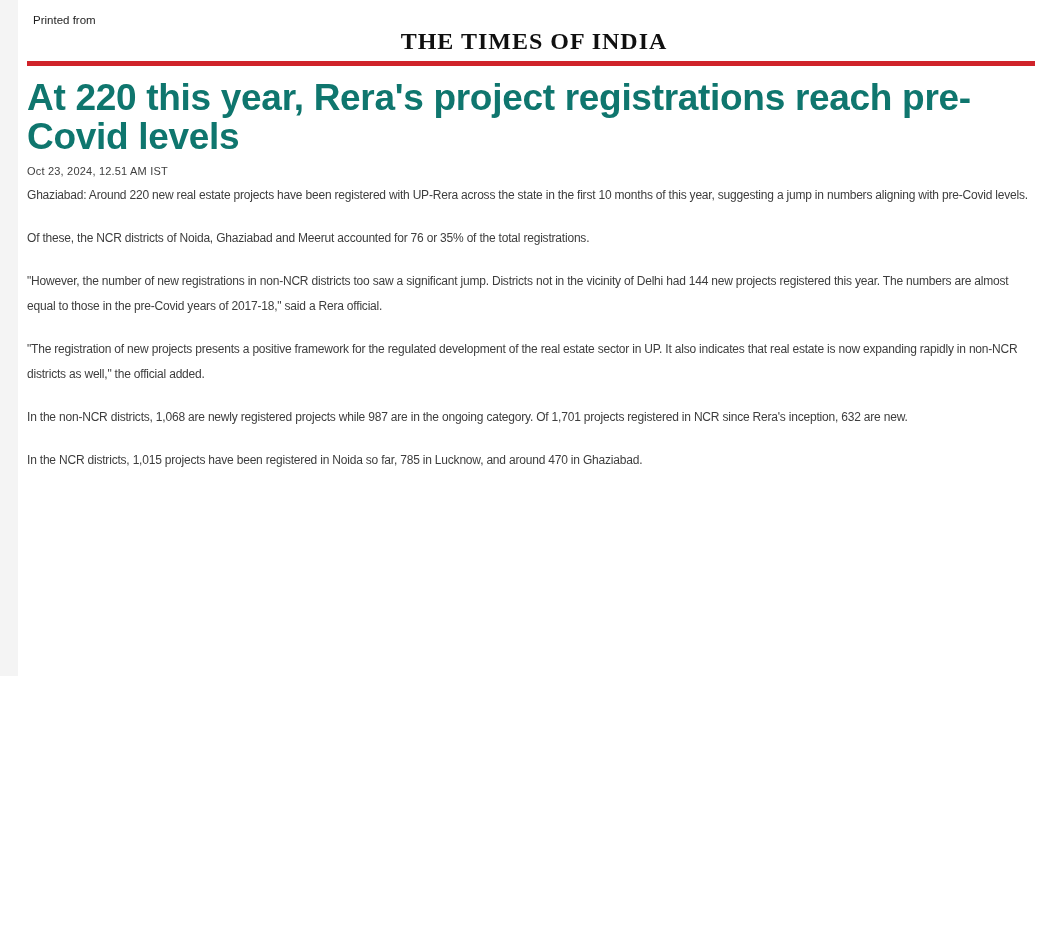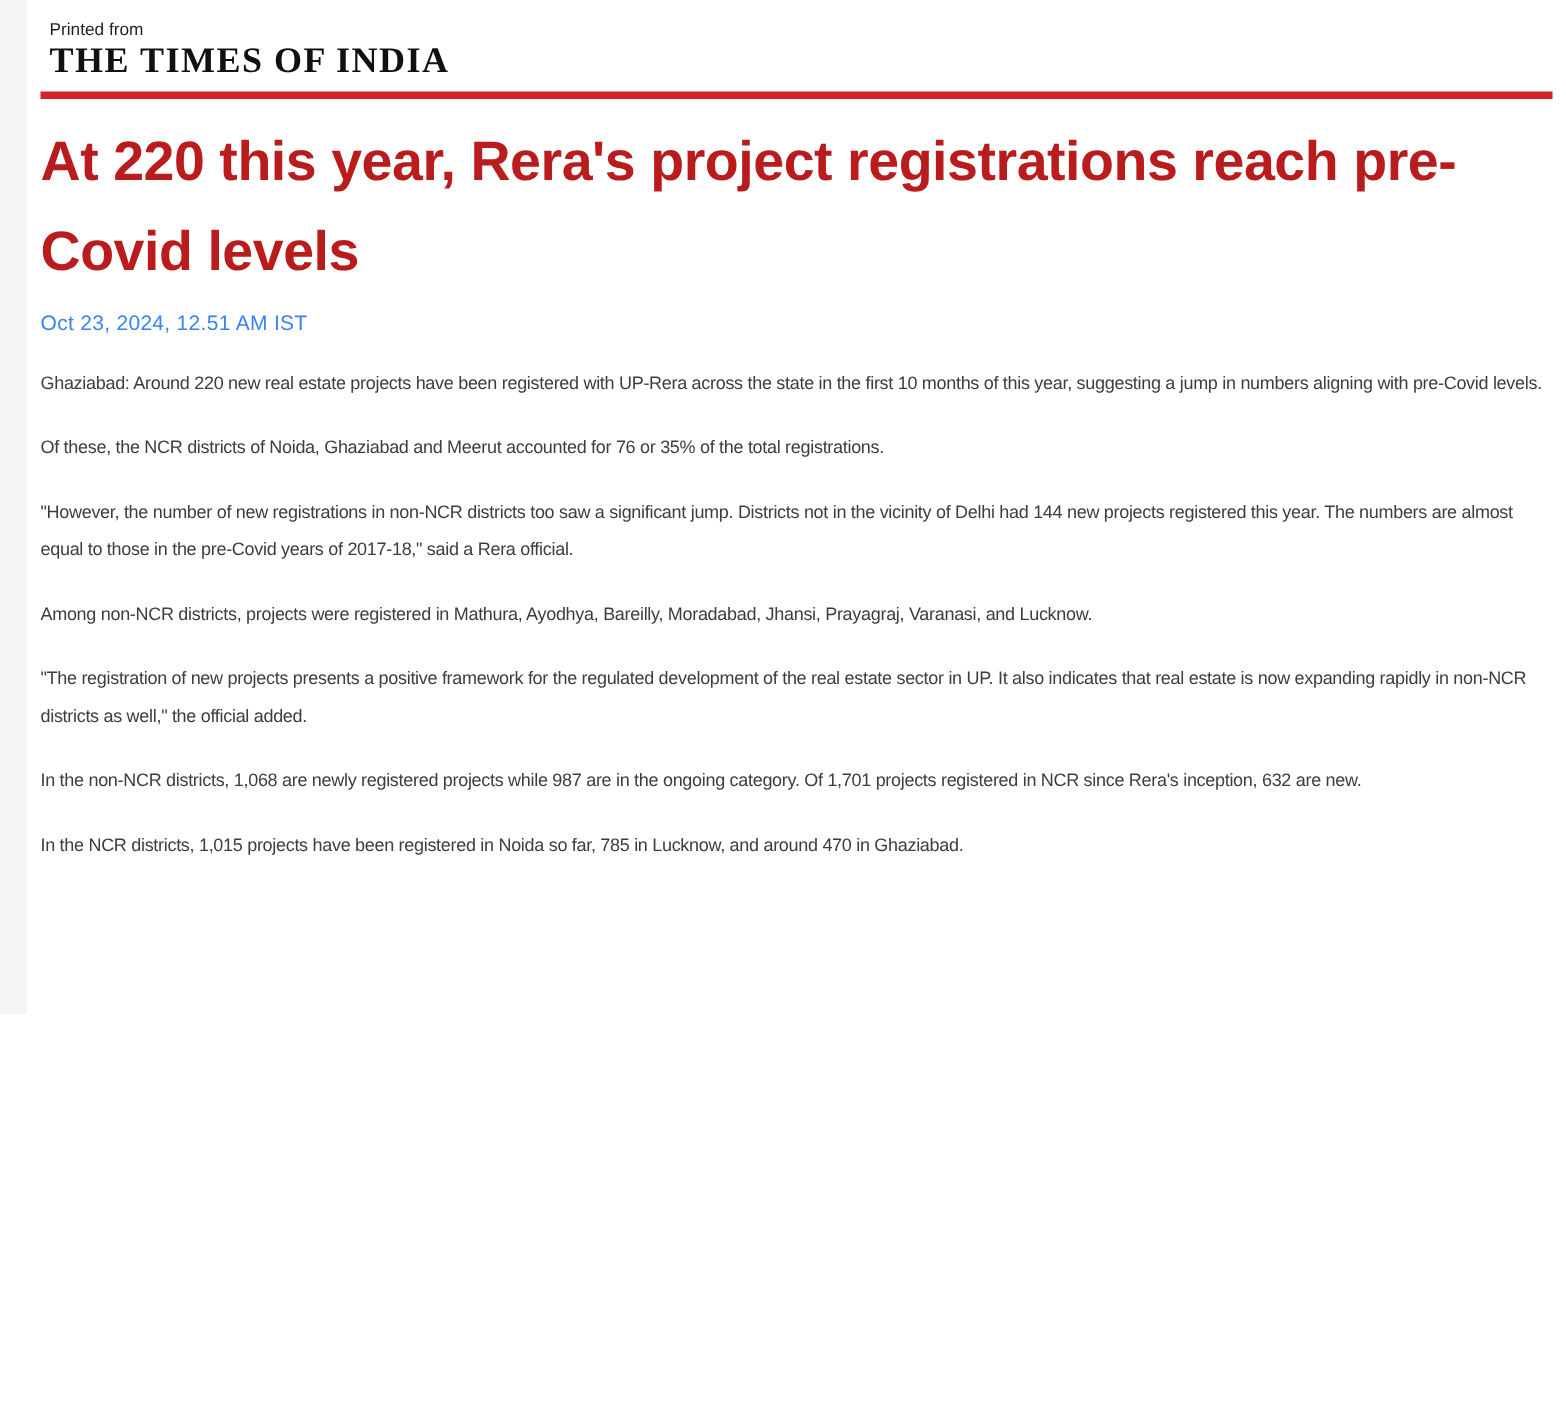--- a/index.html
+++ b/index.html
@@ -32,41 +32,42 @@
     color: #1f1f1f;
   }
   .masthead {
     margin: 1px 0 0 6px;
     font-family: "Liberation Serif", serif;
     font-weight: 700;
     font-size: 24px;
     line-height: 26px;
     letter-spacing: 1px;
     color: #101010;
+    text-align: center;
   }
   .red-rule {
     margin-top: 7px;
     height: 5px;
     width: 100%;
     background: var(--accent, #d0232a);
   }
   .headline {
     margin: 12px 0 9px 0;
     max-width: 1008px;
     font-size: 37px;
-    line-height: 60px;
+    line-height: 39px;
     font-weight: 600;
     letter-spacing: -0.3px;
-    color: #b91c1c;
+    color: #0f766e;
   }
   .dateline {
-    font-size: 14px;
+    font-size: 11px;
     letter-spacing: 0.2px;
-    color: #3b82f6;
-    margin-bottom: 20px;
+    color: #404040;
+    margin-bottom: 6px;
   }
   .article-body p {
     margin: 0 0 18px 0;
     max-width: 1008px;
     font-size: 12px;
     line-height: 25px;
     letter-spacing: -0.2px;
     color: #3d3d3d;
   }
 </style>
@@ -85,20 +86,19 @@
     <div class="red-rule"></div>
 
     <h1 class="headline">At 220 this year, Rera's project registrations reach pre-Covid levels</h1>
 
     <div class="dateline">Oct 23, 2024, 12.51 AM IST</div>
 
     <div class="article-body">
       <p>Ghaziabad: Around 220 new real estate projects have been registered with UP-Rera across the state in the first 10 months of this year, suggesting a jump in numbers aligning with pre-Covid levels.</p>
       <p>Of these, the NCR districts of Noida, Ghaziabad and Meerut accounted for 76 or 35% of the total registrations.</p>
       <p>"However, the number of new registrations in non-NCR districts too saw a significant jump. Districts not in the vicinity of Delhi had 144 new projects registered this year. The numbers are almost equal to those in the pre-Covid years of 2017-18," said a Rera official.</p>
-      <p>Among non-NCR districts, projects were registered in Mathura, Ayodhya, Bareilly, Moradabad, Jhansi, Prayagraj, Varanasi, and Lucknow.</p>
       <p>"The registration of new projects presents a positive framework for the regulated development of the real estate sector in UP. It also indicates that real estate is now expanding rapidly in non-NCR districts as well," the official added.</p>
       <p>In the non-NCR districts, 1,068 are newly registered projects while 987 are in the ongoing category. Of 1,701 projects registered in NCR since Rera's inception, 632 are new.</p>
       <p>In the NCR districts, 1,015 projects have been registered in Noida so far, 785 in Lucknow, and around 470 in Ghaziabad.</p>
     </div>
 
   </div>
 </div>
 
 </body></html>

